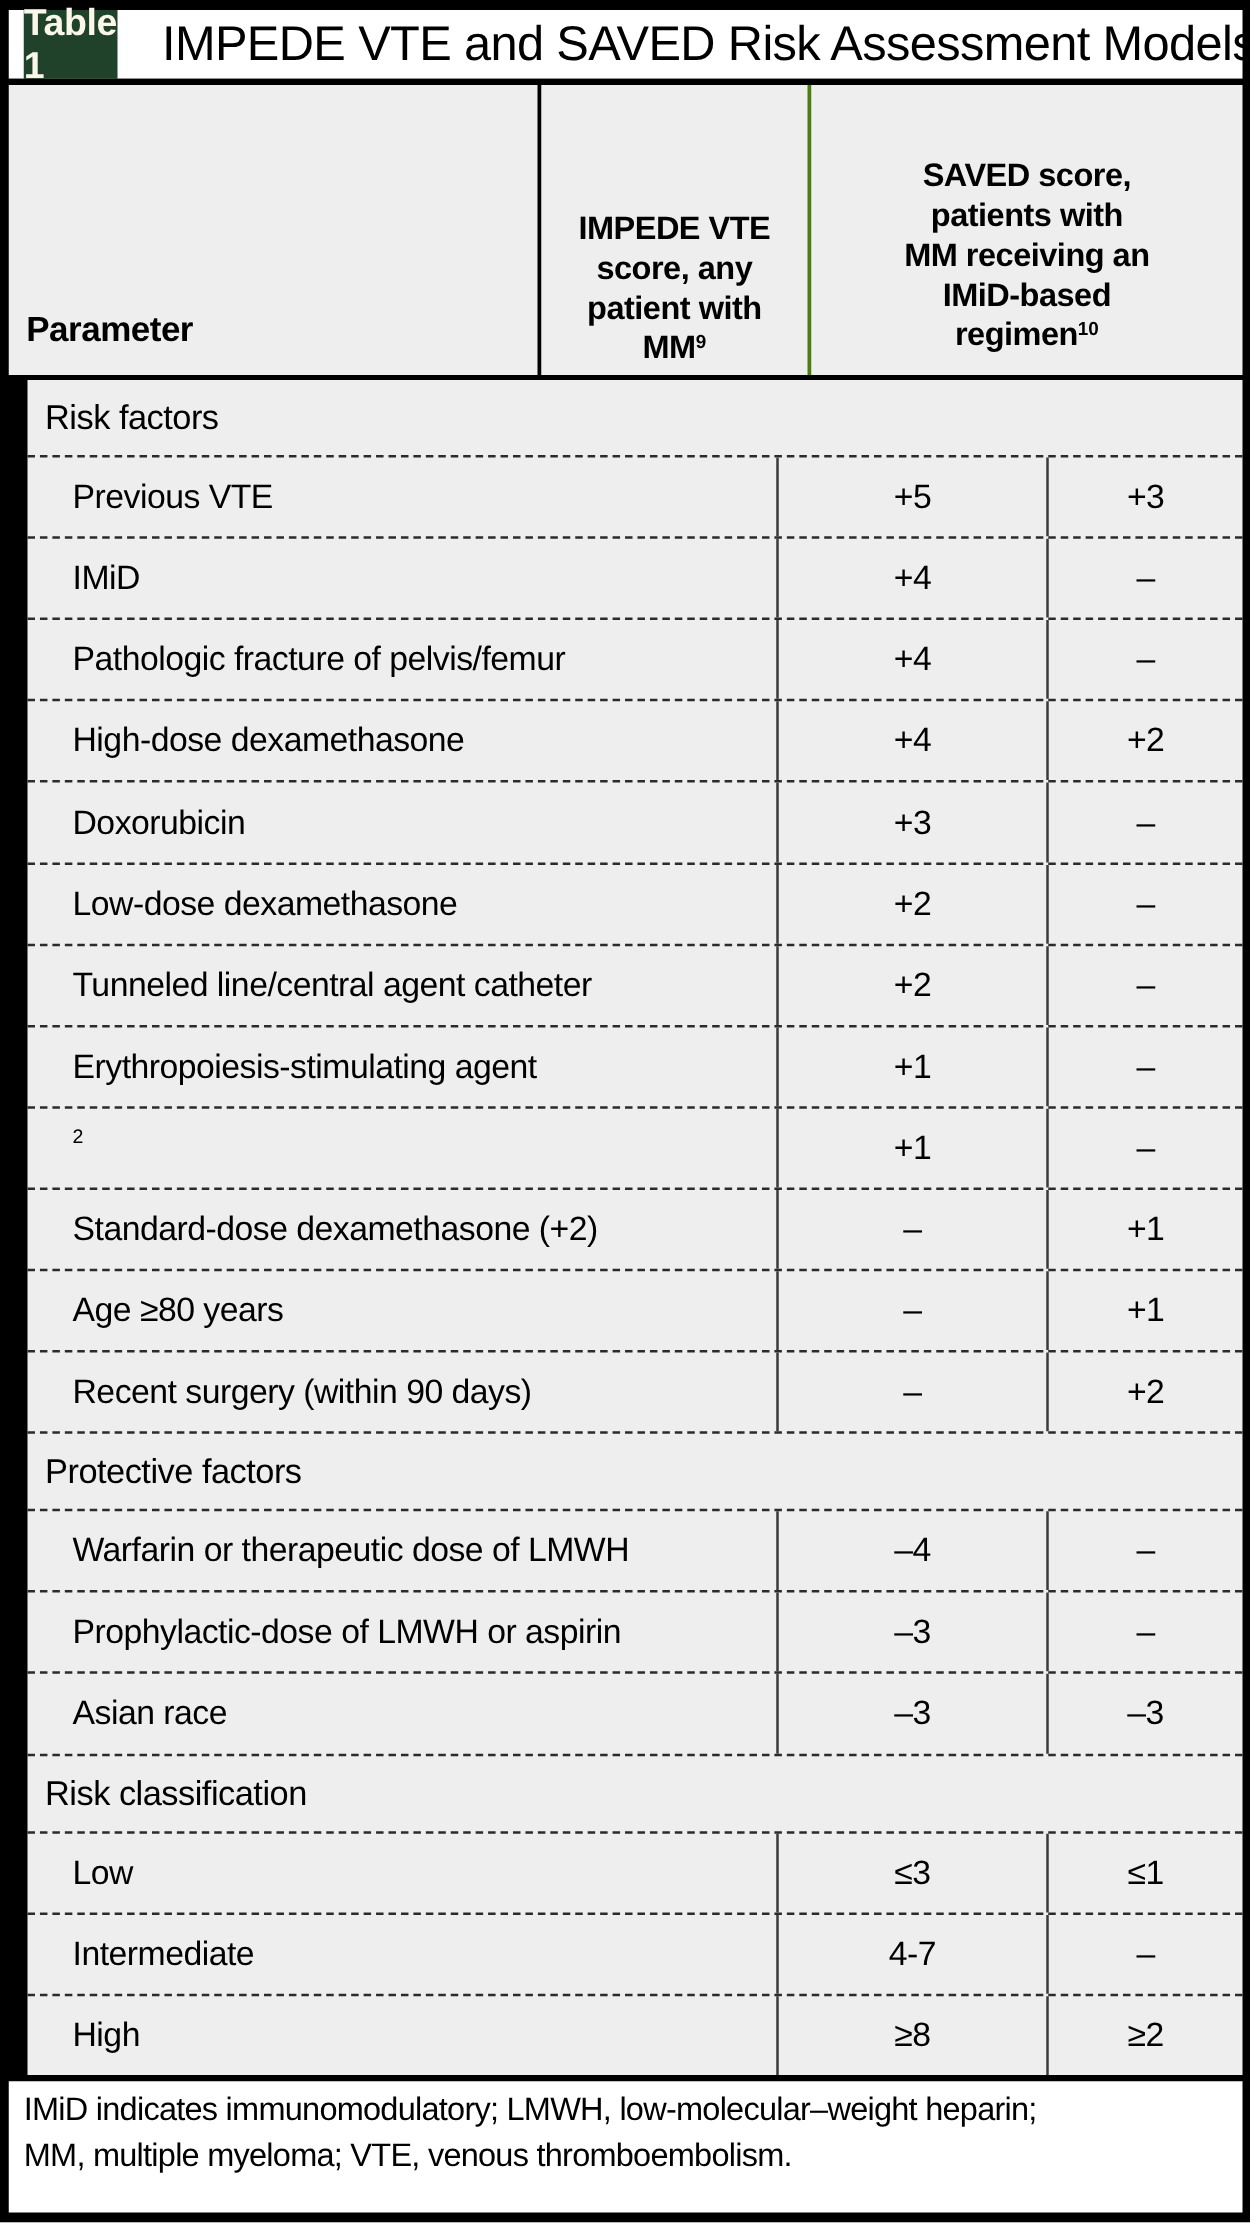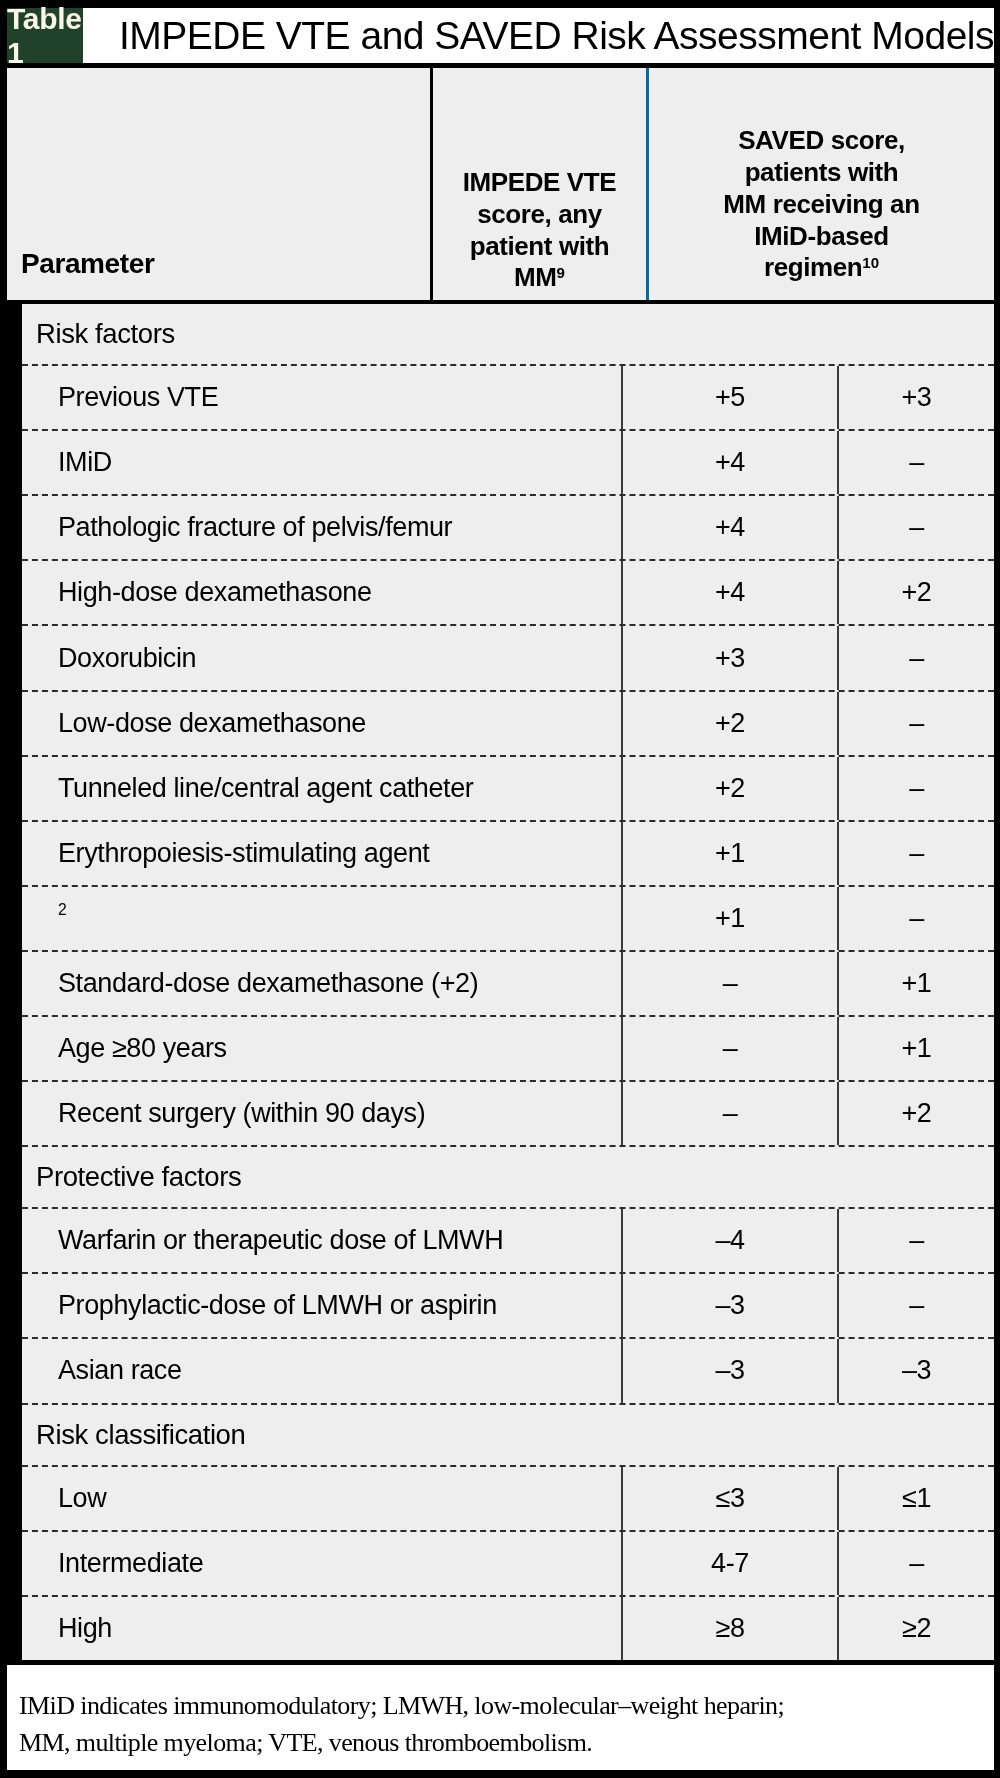--- a/index.html
+++ b/index.html
@@ -17,20 +17,21 @@
     display: flex;
     flex-direction: column;
   }
   
   .title-bar {
     height: 55px;
     background: #ffffff;
     display: flex;
     align-items: stretch;
     flex: 0 0 auto;
+    padding-left: 12px;
   }
   .badge {
     width: 132px;
     background: #20412a;
     display: flex;
     align-items: center;
     justify-content: center;
   }
   .badge span {
     color: #faf7e8;
@@ -74,21 +75,21 @@
     width: 216px;
     border-left: 3px solid #000;
     justify-content: center;
     text-align: center;
     padding-bottom: 6px;
     font-size: 26px;
     line-height: 1.22;
   }
   .hcell-saved {
     flex: 1;
-    border-left: 3px solid #0369a1;
+    border-left: 3px solid #4d7c0f;
     justify-content: center;
     text-align: center;
     padding-bottom: 16px;
     font-size: 26px;
     line-height: 1.22;
   }
   .pre { white-space: pre-line; }
   sup {
     font-size: 58%;
     vertical-align: baseline;
@@ -127,25 +128,24 @@
     width: 216px;
     border-left: 2px solid #3a3a3a;
     justify-content: center;
   }
   .cell-val-last { width: auto; flex: 1; }
   
   .footnote {
     height: 105px;
     flex: 0 0 auto;
     background: #ffffff;
-    padding: 23px 12px 0 12px;
+    padding: 4px 12px 0 12px;
     font-size: 26px;
     letter-spacing: -0.6px;
     line-height: 1.42;
-    font-family: Liberation Serif, serif;
   }
   .footnote div { white-space: nowrap; }
 </style>
 </head>
 <body>
 
 <div class="page">
 
   <div class="title-bar">
     <div class="badge">

